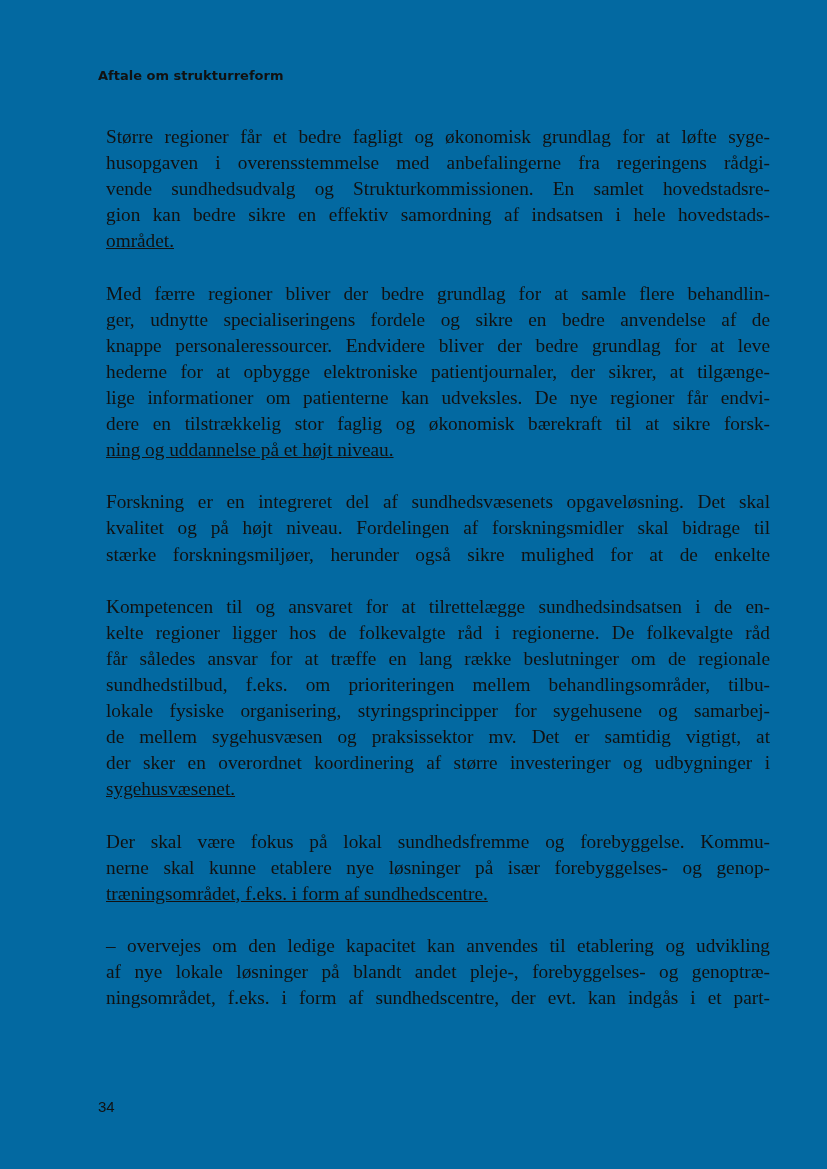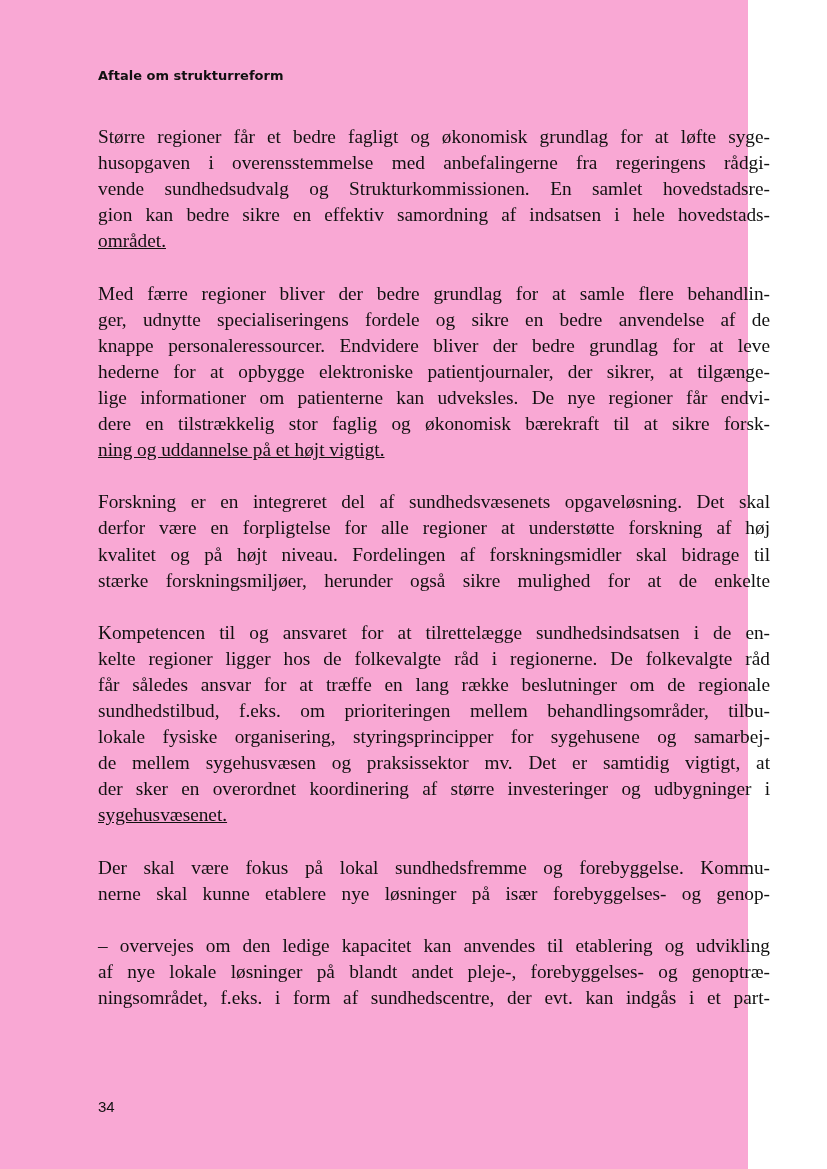--- a/index.html
+++ b/index.html
@@ -9,23 +9,23 @@
     }
     body {
       width: 827px;
       height: 1169px;
       position: relative;
       overflow: hidden;
     }
     .page {
       position: absolute;
       left: 0; top: 0;
-      width: 748px;
+      width: 827px;
       height: 1169px;
-      background: #f9a8d4;
+      background: #0369a1;
     }
     .running-header {
       position: absolute;
       left: 98px;
       top: 68px;
       font-family: "DejaVu Sans", sans-serif;
       font-weight: bold;
       font-size: 13px;
       color: #111111;
       letter-spacing: 0px;
@@ -42,20 +42,21 @@
     }
     .para {
       margin: 0 0 26.1px 0;
     }
     .line {
       display: block;
       text-align: justify;
       text-align-last: justify;
       white-space: nowrap;
       height: 26.1px;
+      margin-left: 8px;
     }
     .line.last {
       text-align-last: left;
       text-decoration: underline;
     }
     .page-number {
       position: absolute;
       left: 98px;
       top: 1098px;
       font-family: Liberation Sans, sans-serif;
@@ -80,44 +81,44 @@
       <span class="line last">området.</span>
     </p>
 
     <p class="para">
       <span class="line">Med færre regioner bliver der bedre grundlag for at samle flere behandlin-</span>
       <span class="line">ger, udnytte specialiseringens fordele og sikre en bedre anvendelse af de</span>
       <span class="line">knappe personaleressourcer. Endvidere bliver der bedre grundlag for at leve</span>
       <span class="line">hederne for at opbygge elektroniske patientjournaler, der sikrer, at tilgænge-</span>
       <span class="line">lige informationer om patienterne kan udveksles. De nye regioner får endvi-</span>
       <span class="line">dere en tilstrækkelig stor faglig og økonomisk bærekraft til at sikre forsk-</span>
-      <span class="line last">ning og uddannelse på et højt vigtigt.</span>
+      <span class="line last">ning og uddannelse på et højt niveau.</span>
     </p>
 
     <p class="para">
       <span class="line">Forskning er en integreret del af sundhedsvæsenets opgaveløsning. Det skal</span>
-      <span class="line">derfor være en forpligtelse for alle regioner at understøtte forskning af høj</span>
       <span class="line">kvalitet og på højt niveau. Fordelingen af forskningsmidler skal bidrage til</span>
       <span class="line">stærke forskningsmiljøer, herunder også sikre mulighed for at de enkelte</span>
     </p>
 
     <p class="para">
       <span class="line">Kompetencen til og ansvaret for at tilrettelægge sundhedsindsatsen i de en-</span>
       <span class="line">kelte regioner ligger hos de folkevalgte råd i regionerne. De folkevalgte råd</span>
       <span class="line">får således ansvar for at træffe en lang række beslutninger om de regionale</span>
       <span class="line">sundhedstilbud, f.eks. om prioriteringen mellem behandlingsområder, tilbu-</span>
       <span class="line">lokale fysiske organisering, styringsprincipper for sygehusene og samarbej-</span>
       <span class="line">de mellem sygehusvæsen og praksissektor mv. Det er samtidig vigtigt, at</span>
       <span class="line">der sker en overordnet koordinering af større investeringer og udbygninger i</span>
       <span class="line last">sygehusvæsenet.</span>
     </p>
 
     <p class="para">
       <span class="line">Der skal være fokus på lokal sundhedsfremme og forebyggelse. Kommu-</span>
       <span class="line">nerne skal kunne etablere nye løsninger på især forebyggelses- og genop-</span>
+      <span class="line last">træningsområdet, f.eks. i form af sundhedscentre.</span>
     </p>
 
     <p class="para">
       <span class="line">– overvejes om den ledige kapacitet kan anvendes til etablering og udvikling</span>
       <span class="line">af nye lokale løsninger på blandt andet pleje-, forebyggelses- og genoptræ-</span>
       <span class="line">ningsområdet, f.eks. i form af sundhedscentre, der evt. kan indgås i et part-</span>
     </p>
 
   </div>
 

